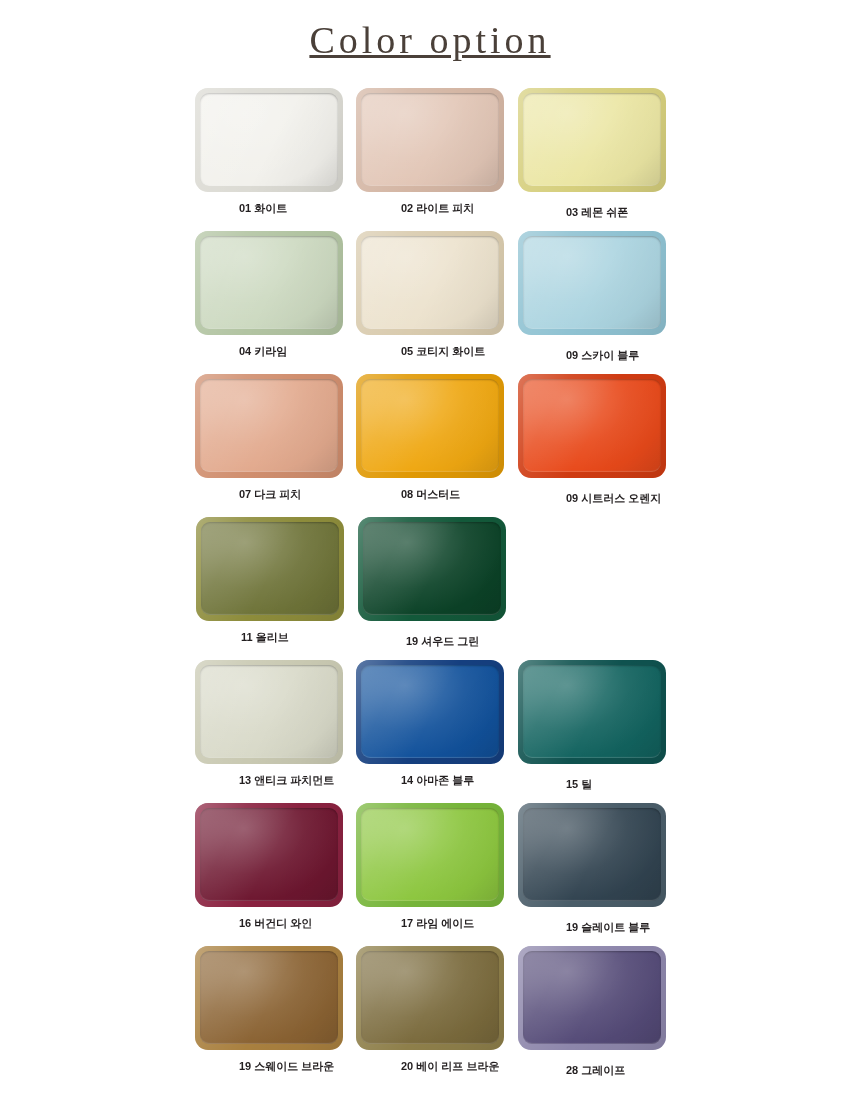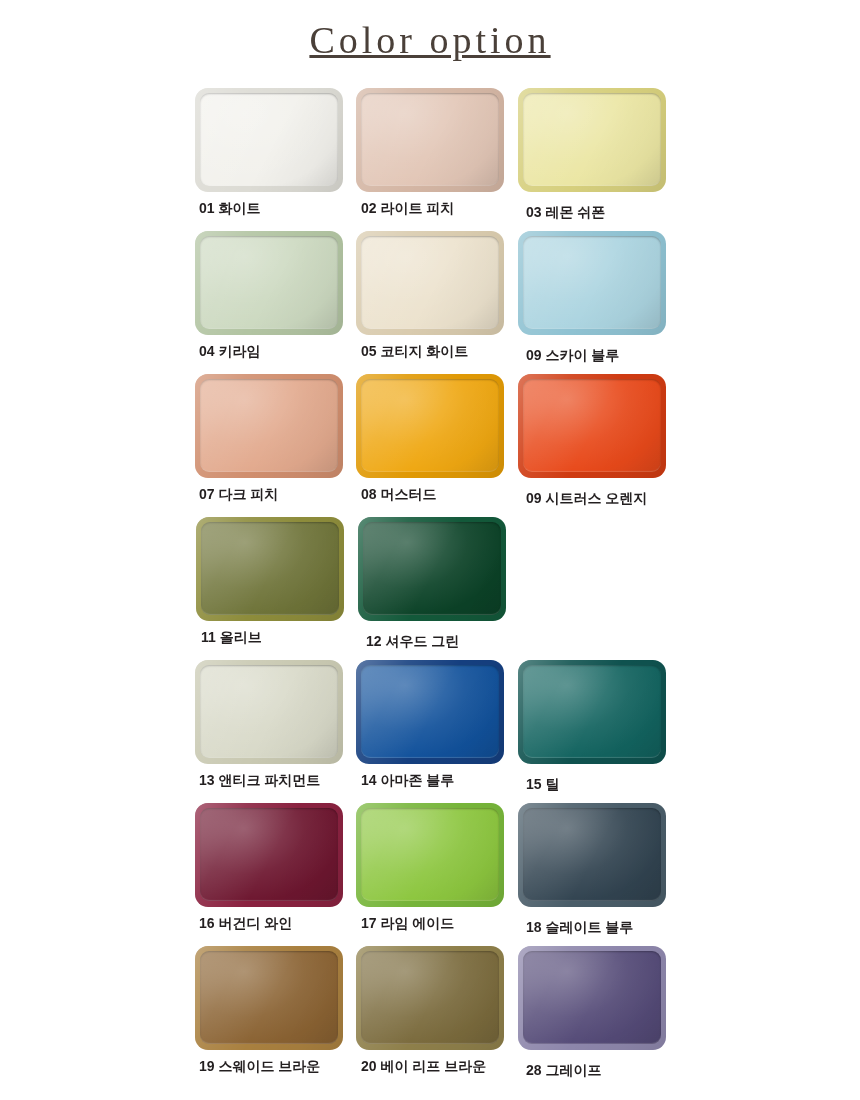--- a/index.html
+++ b/index.html
@@ -108,26 +108,27 @@
     content: "";
     position: absolute;
     left: 0; top: 0; right: 0; bottom: 0;
     border-radius: 9px;
     box-shadow: inset 0 1px 2px rgba(0,0,0,0.28),
                 inset 0 -1px 1px rgba(255,255,255,0.18);
   }
 
   
   .swatch-label {
-    font-size: 14px;
+    font-size: 11px;
     font-weight: 700;
     line-height: 14px;
     color: #231f20;
     white-space: nowrap;
     letter-spacing: 0px;
+    margin-left: 40px;
   }
 </style>
 </head>
 <body>
 
 <div class="page-title">Color option</div>
 
 <div class="swatch-grid">
     <div class="swatch-row">
       <div class="swatch-cell col-1">
@@ -193,21 +194,21 @@
       <div class="swatch-cell col-2">
         <div class="tray" style="background: rgb(141, 140, 59);">
           <div class="tray-well" style="background: rgb(110, 115, 56);"></div>
         </div>
         <div class="swatch-label">11 올리브</div>
       </div>
       <div class="swatch-cell col-3">
         <div class="tray" style="background: rgb(19, 89, 58);">
           <div class="tray-well" style="background: rgb(11, 66, 39);"></div>
         </div>
-        <div class="swatch-label">12 셔우드 그린</div>
+        <div class="swatch-label">19 셔우드 그린</div>
       </div>
     </div>
     <div class="swatch-row">
       <div class="swatch-cell col-1">
         <div class="tray" style="background: rgb(201, 201, 178);">
           <div class="tray-well" style="background: rgb(216, 217, 200);"></div>
         </div>
         <div class="swatch-label">13 앤티크 파치먼트</div>
       </div>
       <div class="swatch-cell col-2">
@@ -233,21 +234,21 @@
       <div class="swatch-cell col-2">
         <div class="tray" style="background: rgb(119, 181, 58);">
           <div class="tray-well" style="background: rgb(140, 198, 62);"></div>
         </div>
         <div class="swatch-label">17 라임 에이드</div>
       </div>
       <div class="swatch-cell col-3">
         <div class="tray" style="background: rgb(74, 93, 105);">
           <div class="tray-well" style="background: rgb(49, 67, 80);"></div>
         </div>
-        <div class="swatch-label">18 슬레이트 블루</div>
+        <div class="swatch-label">19 슬레이트 블루</div>
       </div>
     </div>
     <div class="swatch-row">
       <div class="swatch-cell col-1">
         <div class="tray" style="background: rgb(169, 128, 63);">
           <div class="tray-well" style="background: rgb(138, 98, 50);"></div>
         </div>
         <div class="swatch-label">19 스웨이드 브라운</div>
       </div>
       <div class="swatch-cell col-2">

